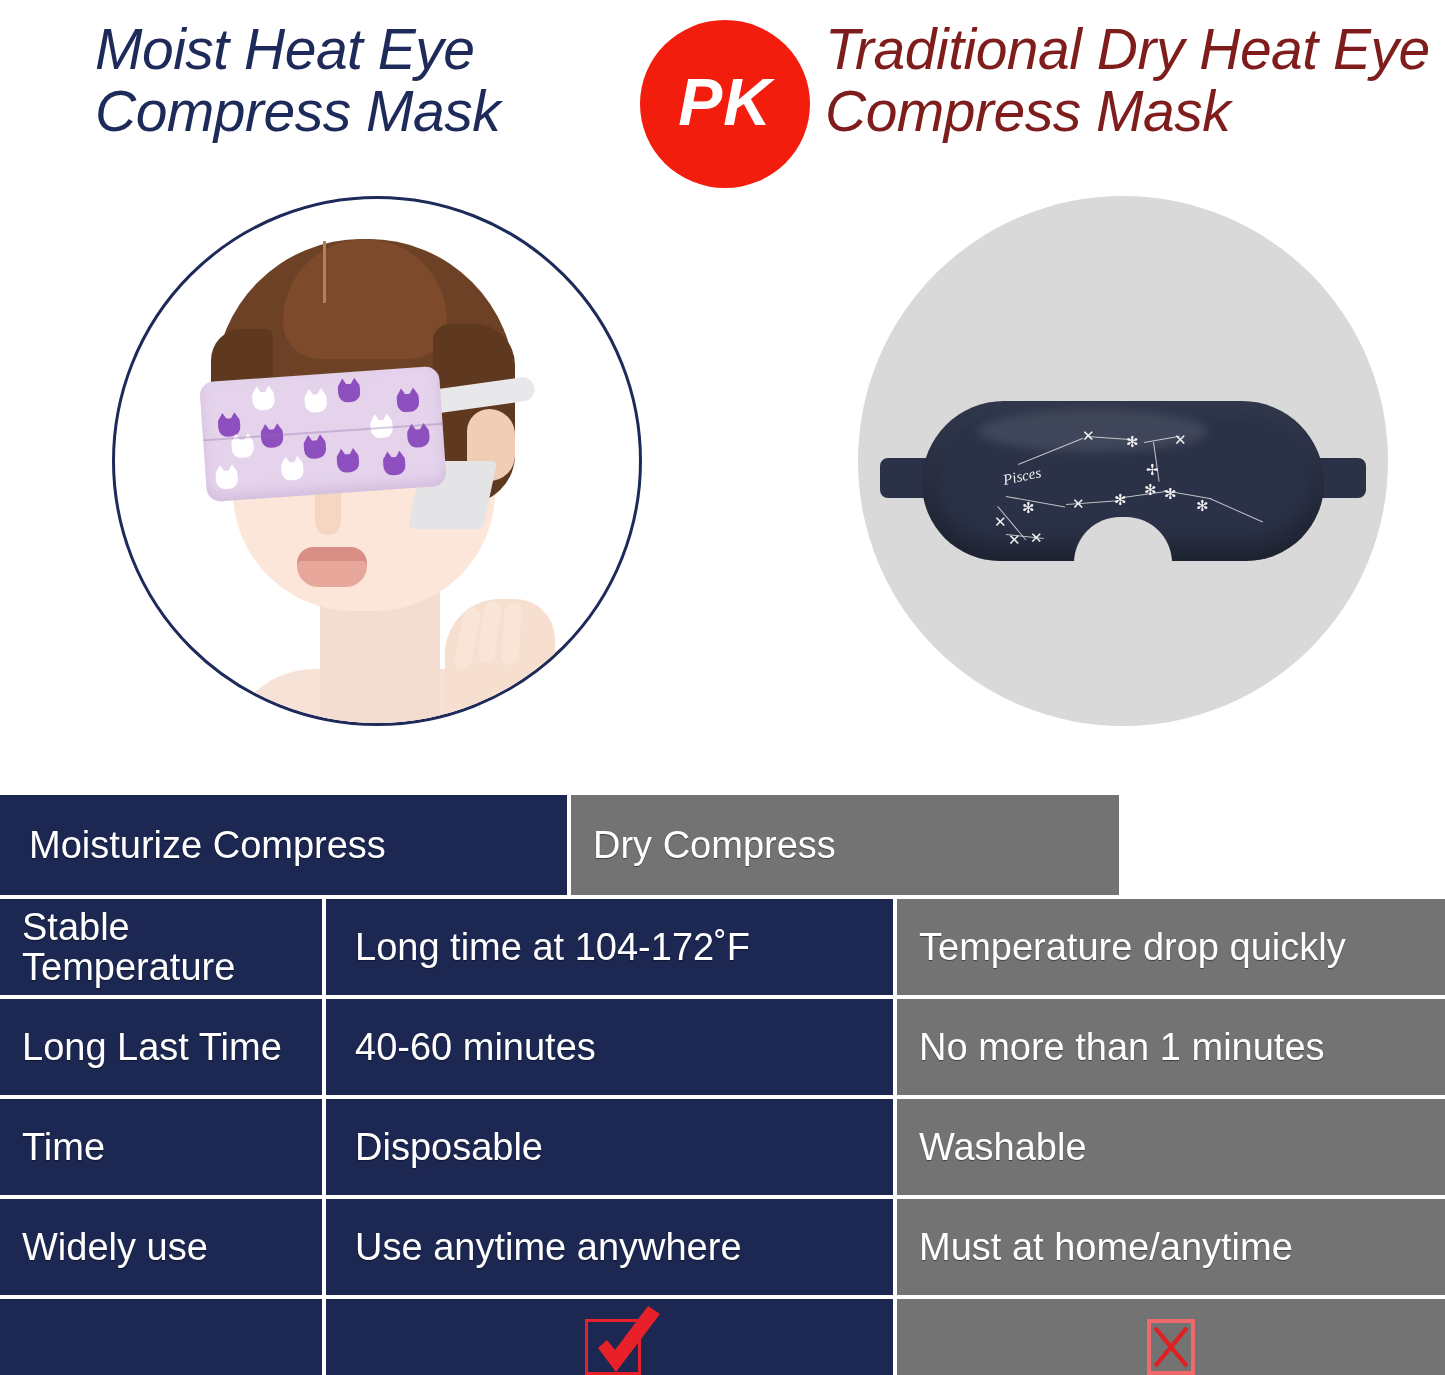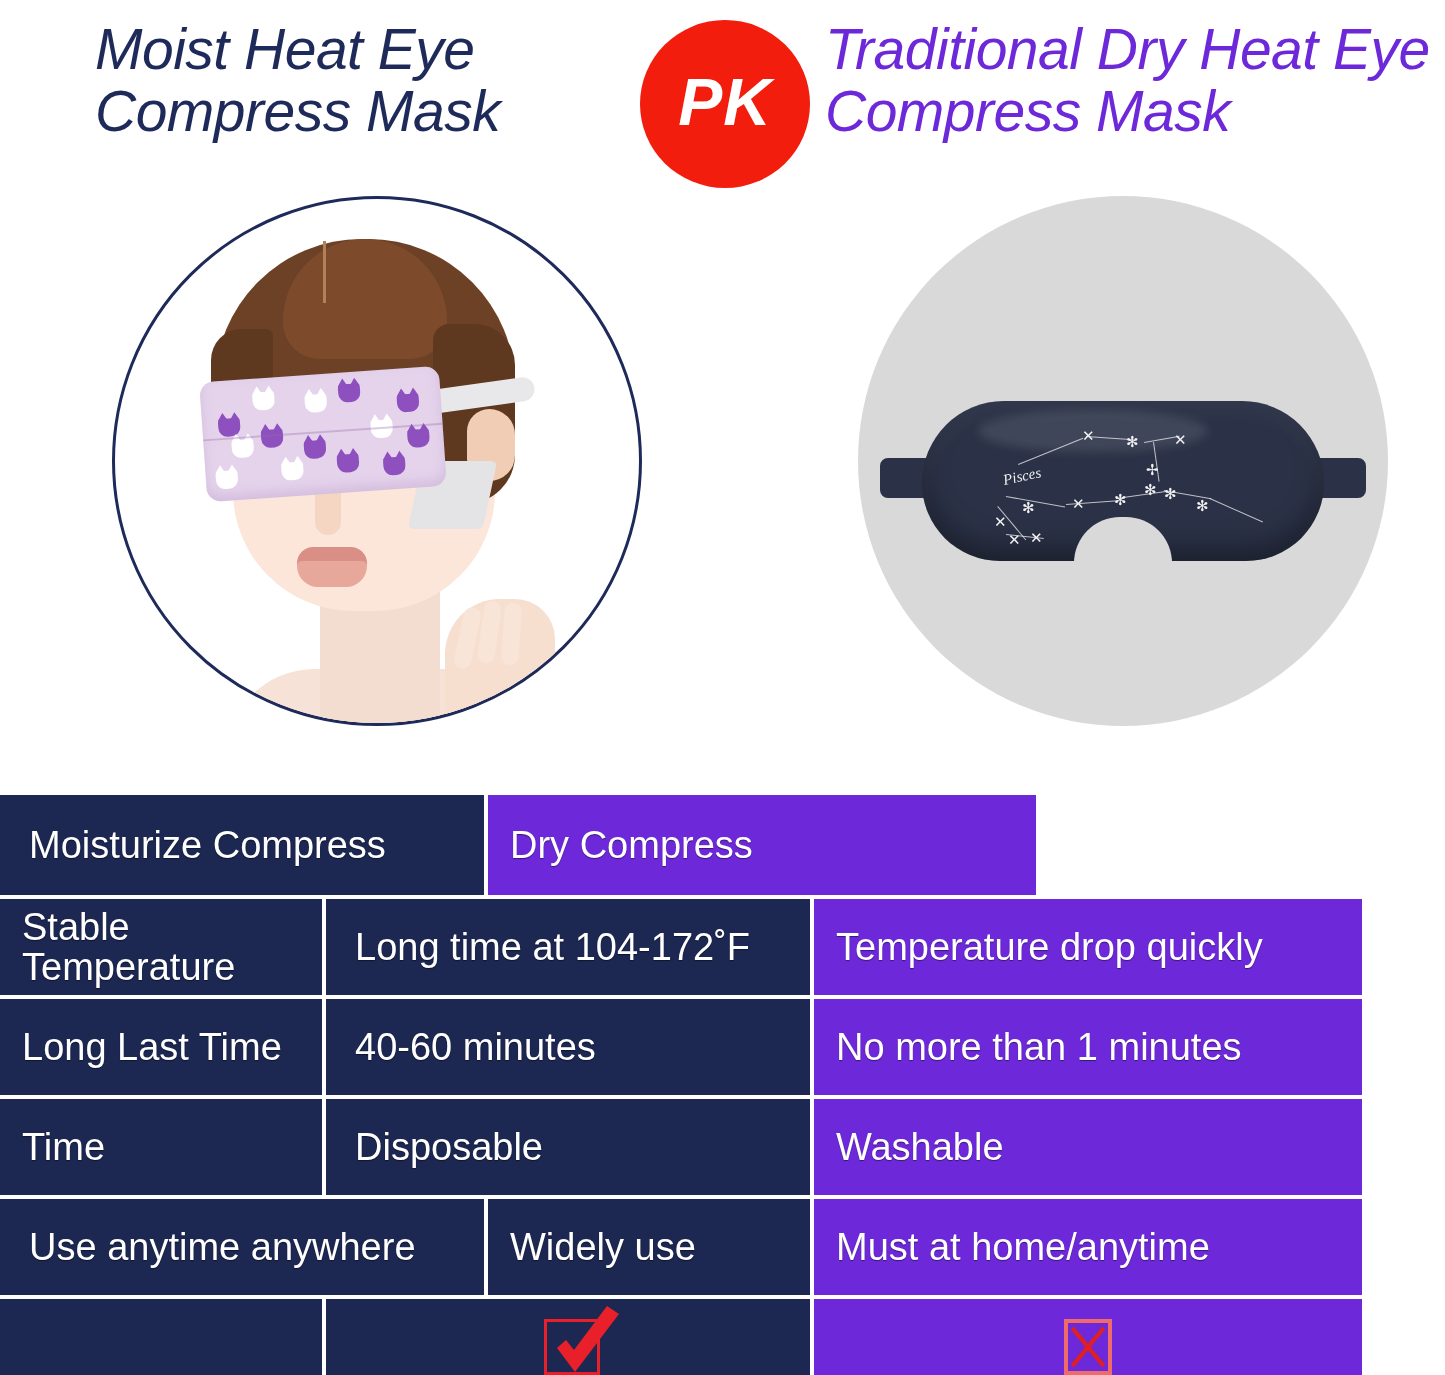--- a/index.html
+++ b/index.html
@@ -30,21 +30,21 @@
     text-align:left;
   }
   .title-right {
     position:absolute;
     left:825px; top:18px;
     width:610px;
     font-size:57px;
     line-height:62px;
     font-style:italic;
     font-weight:400;
-    color:#6d28d9;
+    color:#7f1d1d;
     letter-spacing:-0.5px;
     text-align:left;
   }
   .pk-badge {
     position:absolute;
     left:640px; top:20px;
     width:170px; height:168px;
     border-radius:50%;
     background:#f31d0d;
     display:flex;
@@ -302,22 +302,22 @@
     display:flex;
     align-items:center;
     padding:0 22px;
     color:#ffffff;
     font-size:38px;
     line-height:42px;
     font-weight:400;
     text-shadow:0 1px 1px rgba(0,0,0,.45);
   }
   .c-feature { width:322px; background:#1c2752; }
-  .c-moist   { width:484px; background:#1c2752;padding-left:29px; }
-  .c-dry     { width:548px; background:#6d28d9; }
+  .c-moist   { width:567px; background:#1c2752;padding-left:29px; }
+  .c-dry     { width:548px; background:#737373; }
   .r-h  { height:100px; }
   .r-t  { height:96px; }
   .r-v  { height:96px; }
 
   .c-feature .two-line { line-height:40px; }
 
   
   .verdict-cell { justify-content:center; }
   .check-box {
     position:relative;
@@ -455,22 +455,22 @@
     <div class="cell c-dry     r-t">No more than 1 minutes</div>
   </div>
 
   <div class="trow">
     <div class="cell c-feature r-t">Time</div>
     <div class="cell c-moist   r-t">Disposable</div>
     <div class="cell c-dry     r-t">Washable</div>
   </div>
 
   <div class="trow">
+    <div class="cell c-feature r-t">Widely use</div>
     <div class="cell c-moist   r-t">Use anytime anywhere</div>
-    <div class="cell c-feature r-t">Widely use</div>
     <div class="cell c-dry     r-t">Must at home/anytime</div>
   </div>
 
   <div class="trow">
     <div class="cell c-feature r-v"></div>
 
     <div class="cell c-moist r-v verdict-cell">
       <div class="check-box">
         <svg class="tick" viewBox="0 0 84 84">
           <path d="M12 46 L30 70 L74 12 L62 4 L29 48 L21 38 Z" fill="#e8202a"></path>

